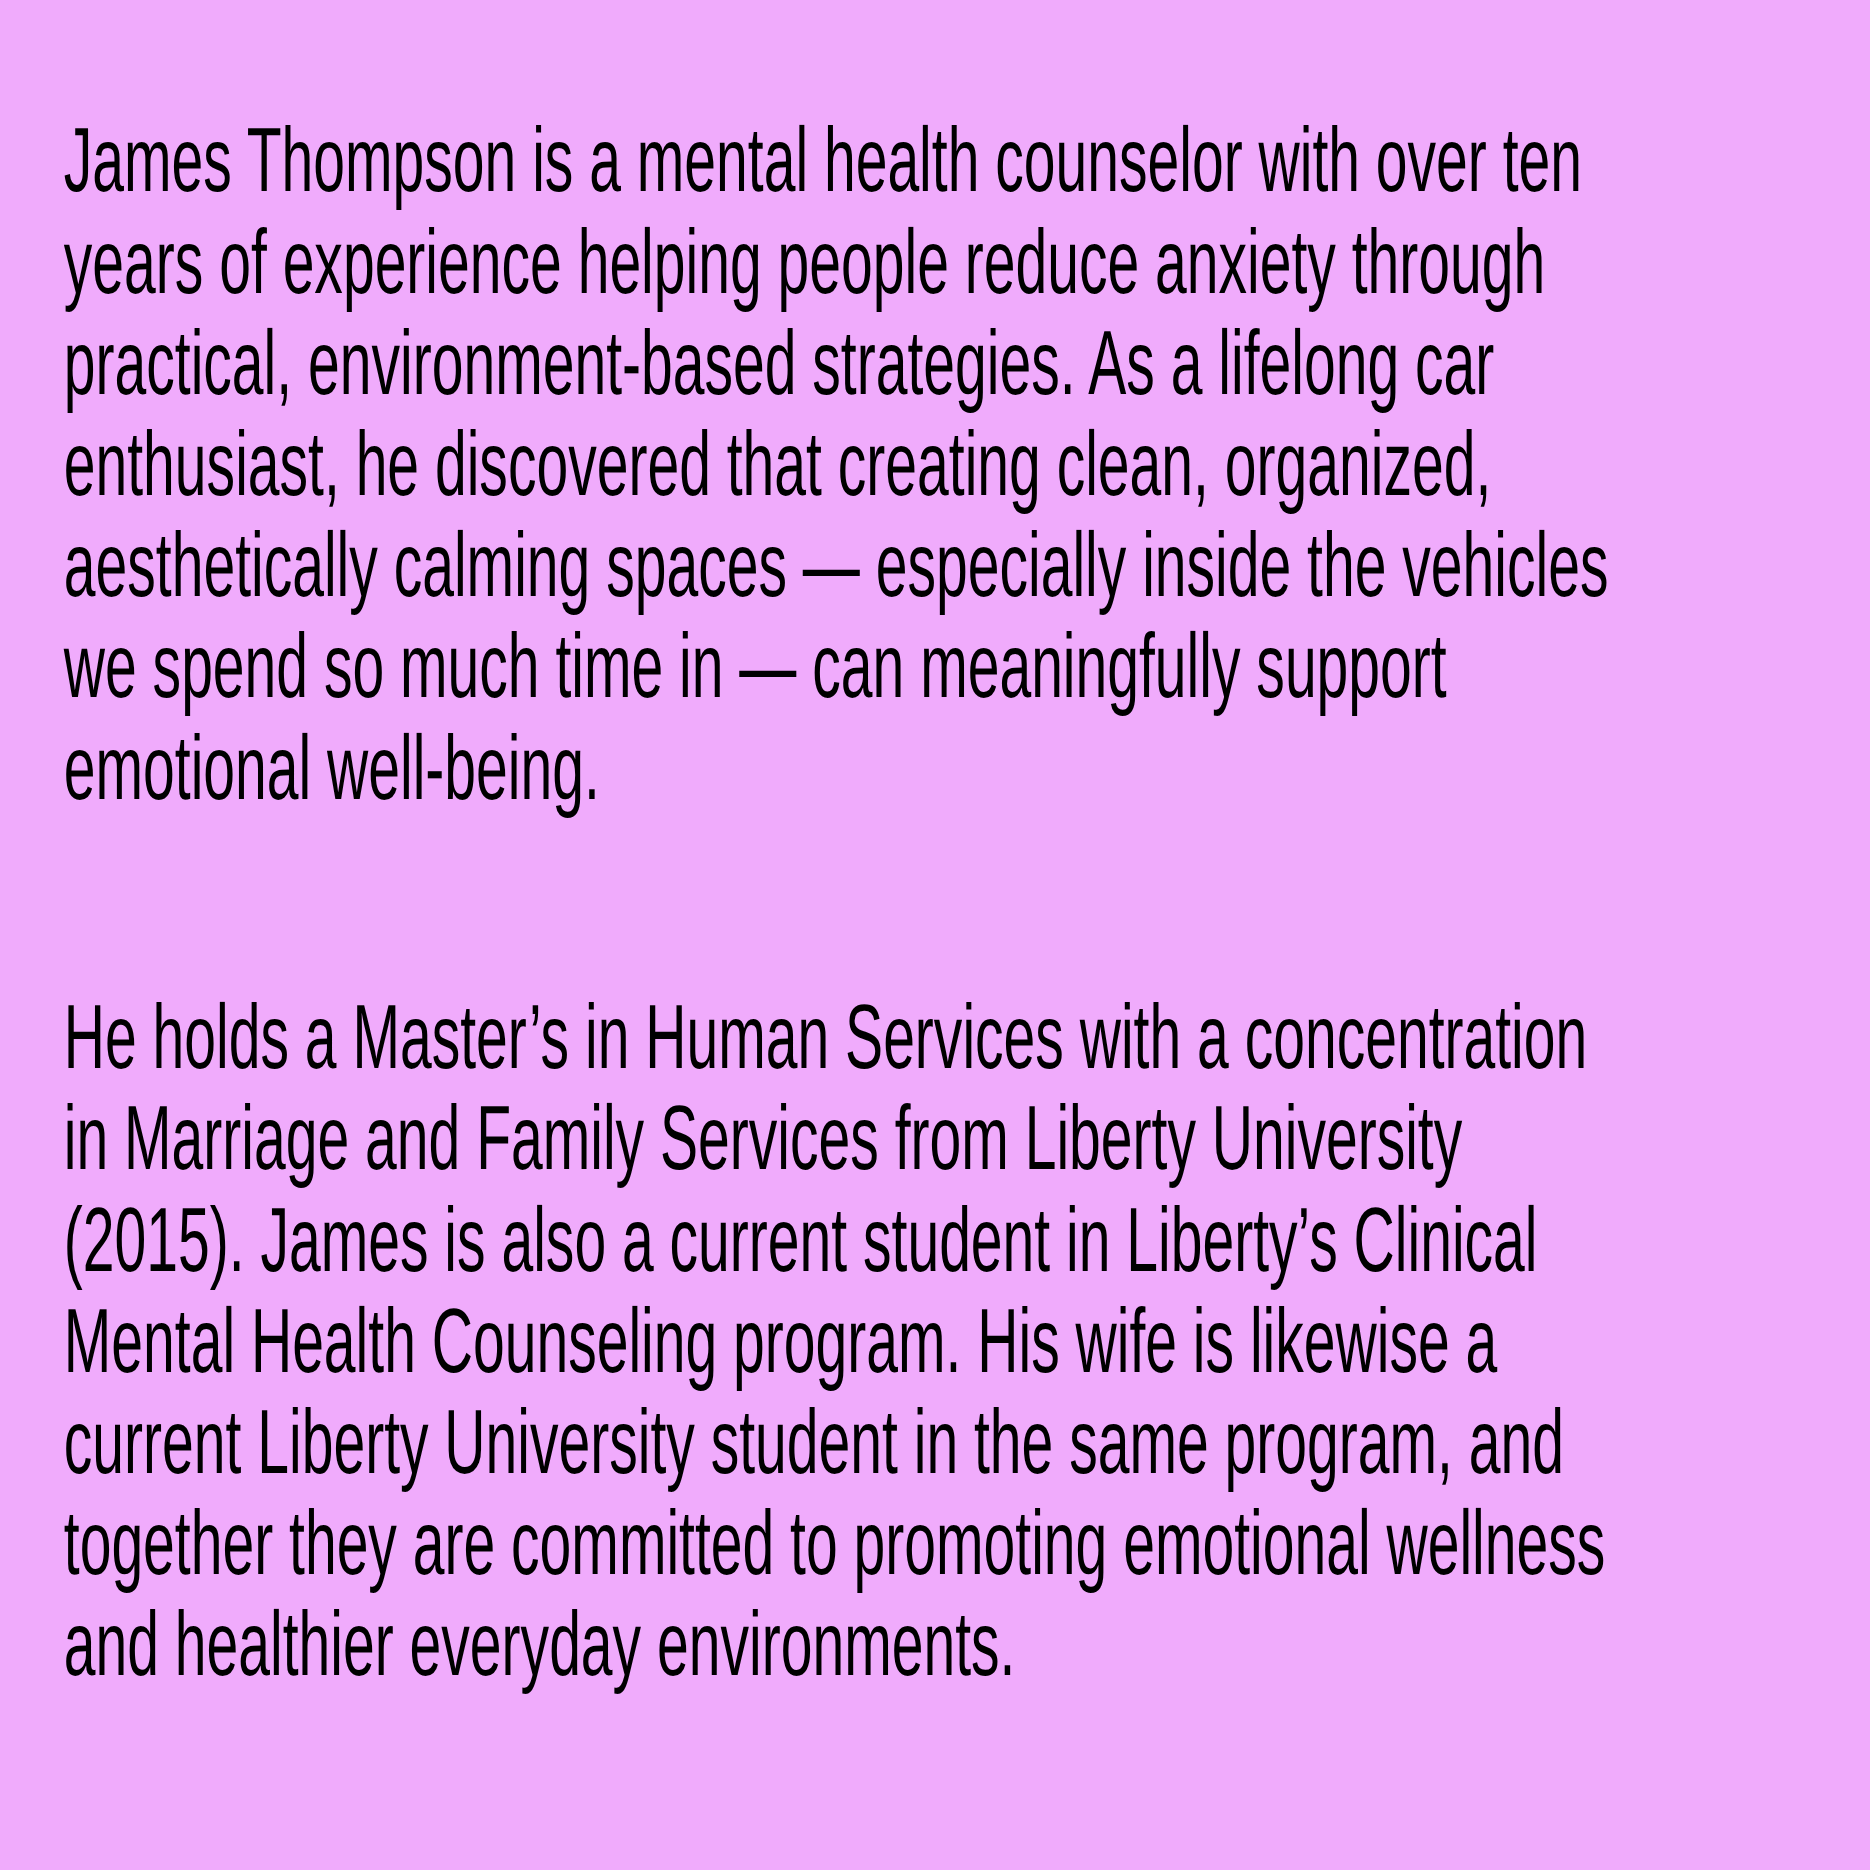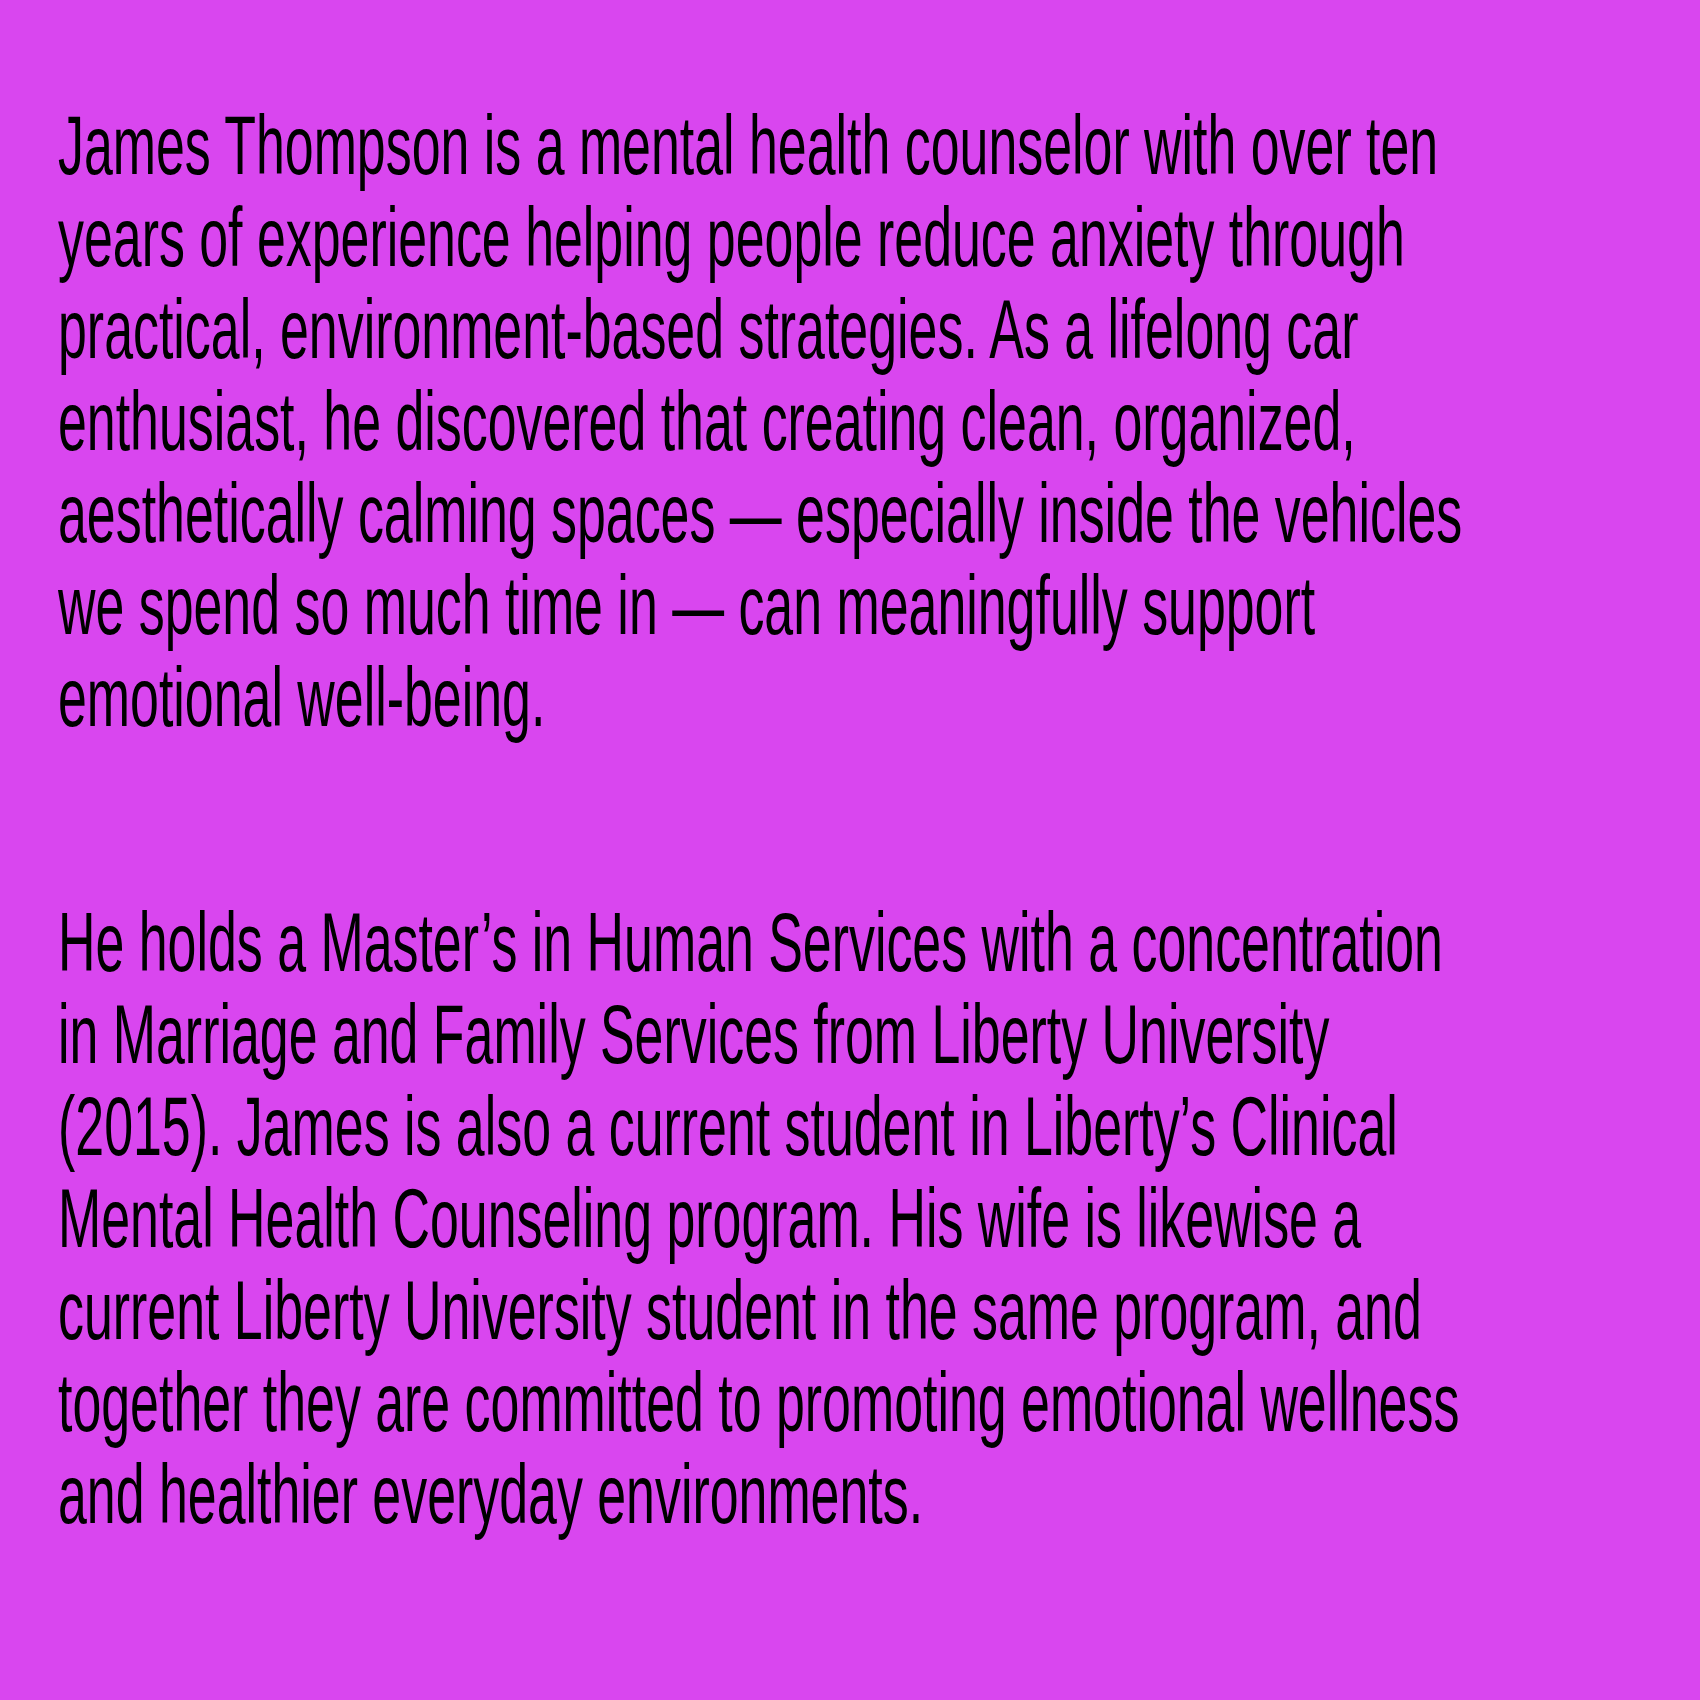--- a/index.html
+++ b/index.html
@@ -4,21 +4,21 @@
 <style>
   html, body {
     margin: 0;
     padding: 0;
     background: #ffffff;
   }
   .page {
     position: relative;
     width: 1700px;
     height: 1700px;
-    background: #d946ef;
+    background: #f0abfc;
     overflow: hidden;
   }
   .text-block {
     position: absolute;
     top: 100px;
     left: 58px;
   }
   .condensed {
     width: 2620px;                 
     transform: scaleX(0.625);      

